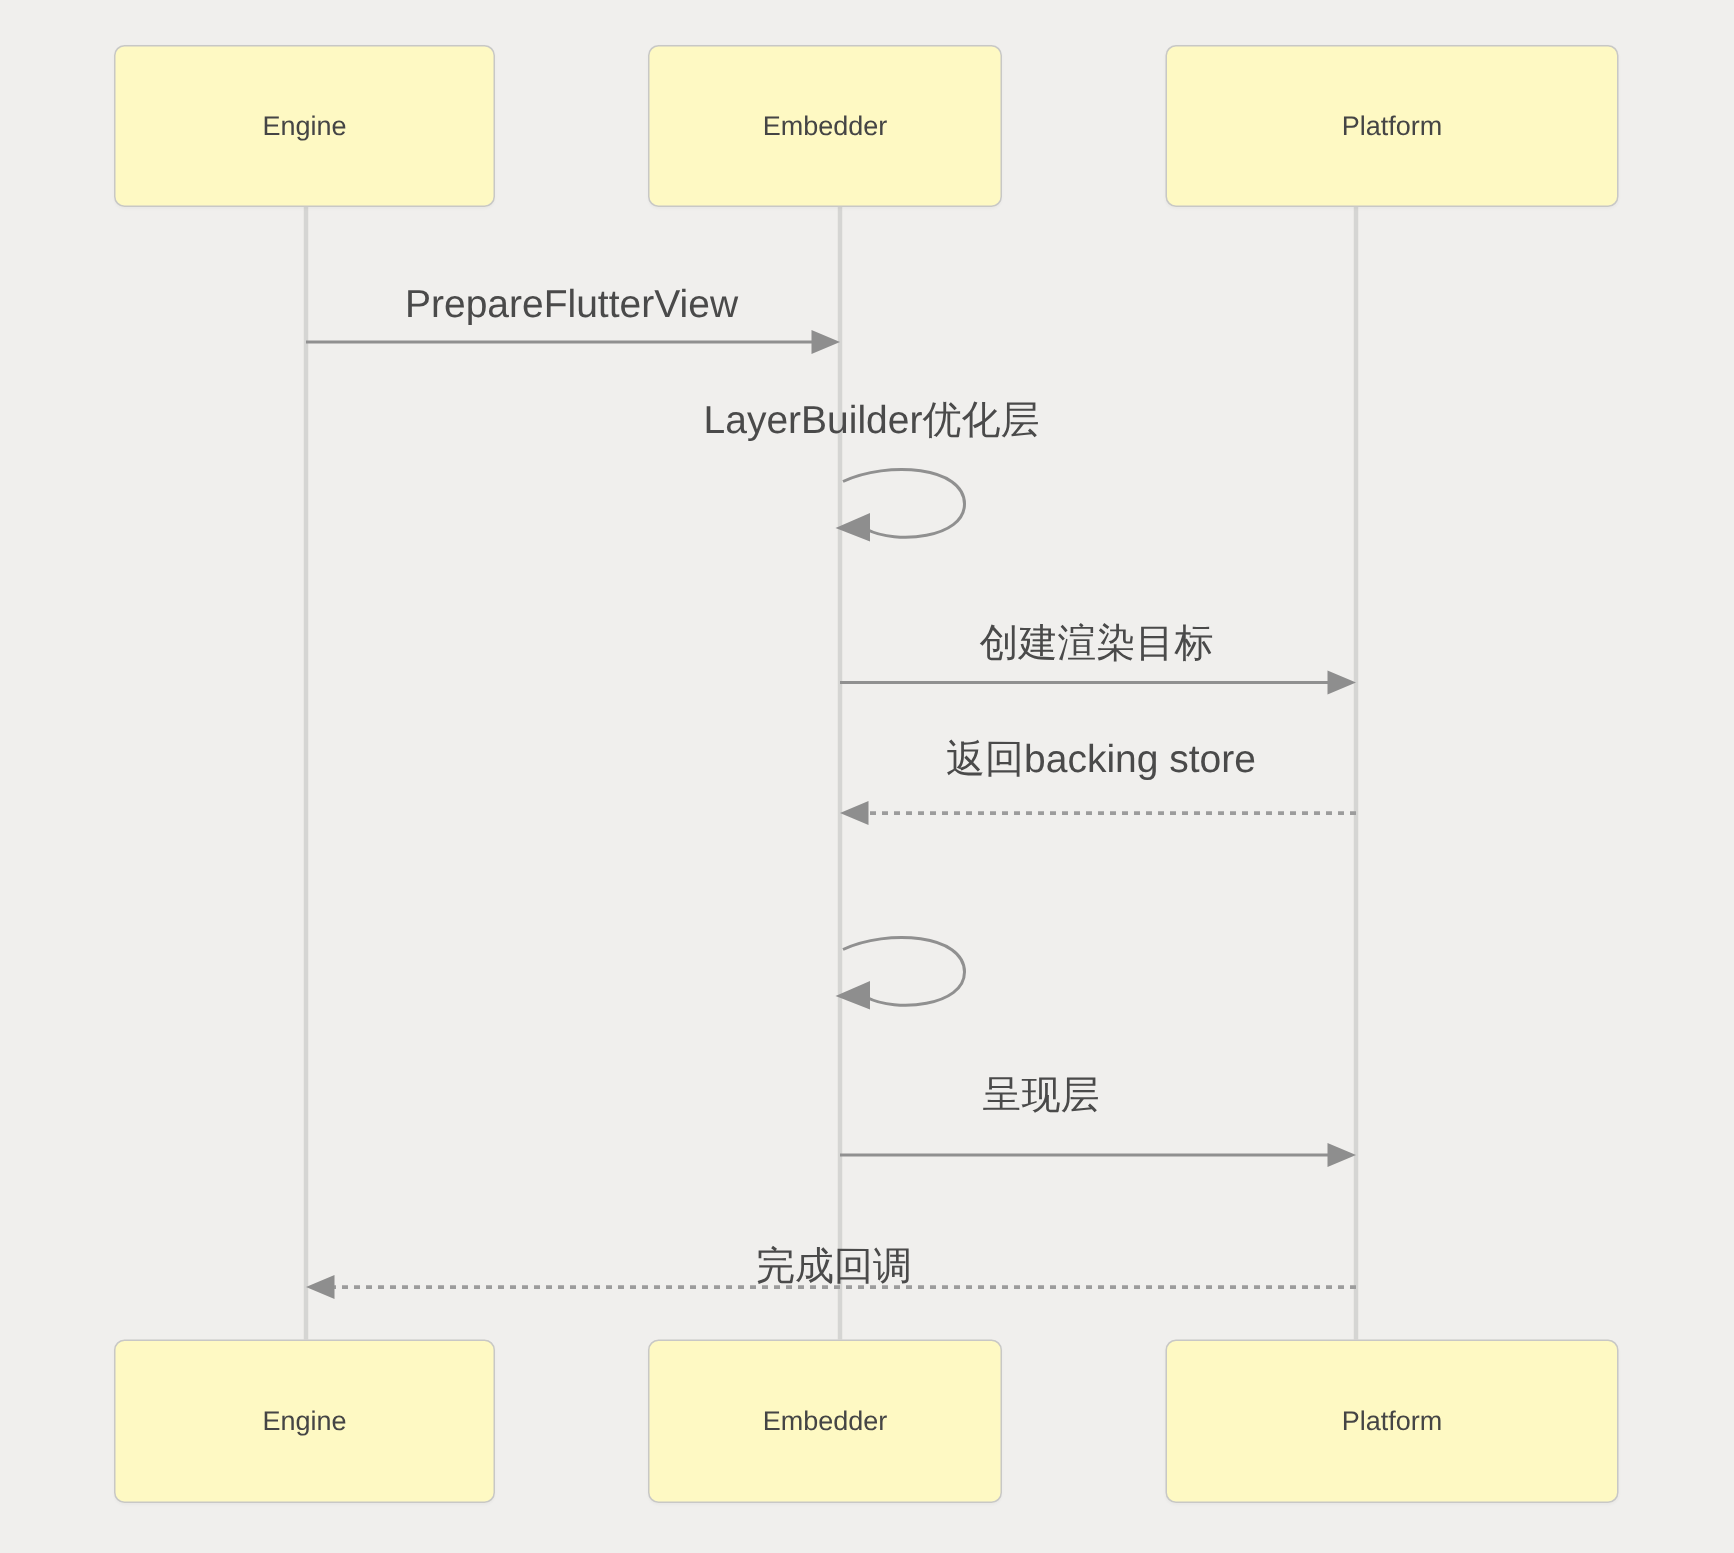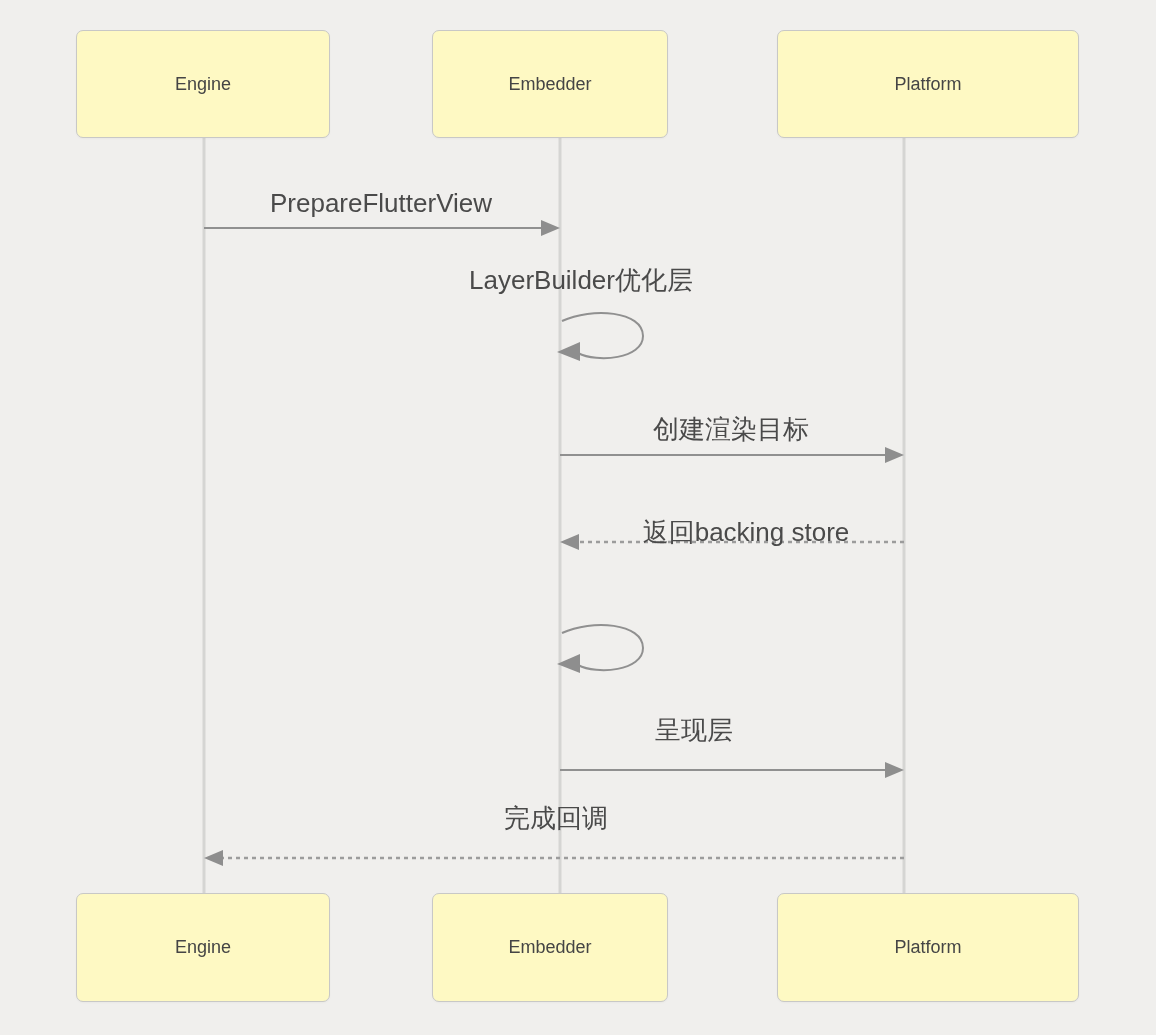--- a/index.html
+++ b/index.html
@@ -86,17 +86,17 @@
   <div class="actor-box box-embedder row-top">Embedder</div>
   <div class="actor-box box-platform row-top">Platform</div>
 
   <div class="actor-box box-engine row-bottom">Engine</div>
   <div class="actor-box box-embedder row-bottom">Embedder</div>
   <div class="actor-box box-platform row-bottom">Platform</div>
 
   <div class="msg-label" style="left:381px; top:203px;">PrepareFlutterView</div>
   <div class="msg-label" style="left:561px; top:280px;margin-left:20px;">LayerBuilder优化层</div>
   <div class="msg-label" style="left:731px; top:417px;margin-top:12px;">创建渲染目标</div>
-  <div class="msg-label" style="left:734px; top:532px;margin-left:12px;">返回backing store</div>
+  <div class="msg-label" style="left:734px; top:506px;">返回backing store</div>
   <div class="msg-label" style="left:694px; top:730px;">呈现层</div>
-  <div class="msg-label" style="left:556px; top:818px;">完成回调</div>
+  <div class="msg-label" style="left:556px; top:844px;">完成回调</div>
 
 </div>
 
 </body></html>

